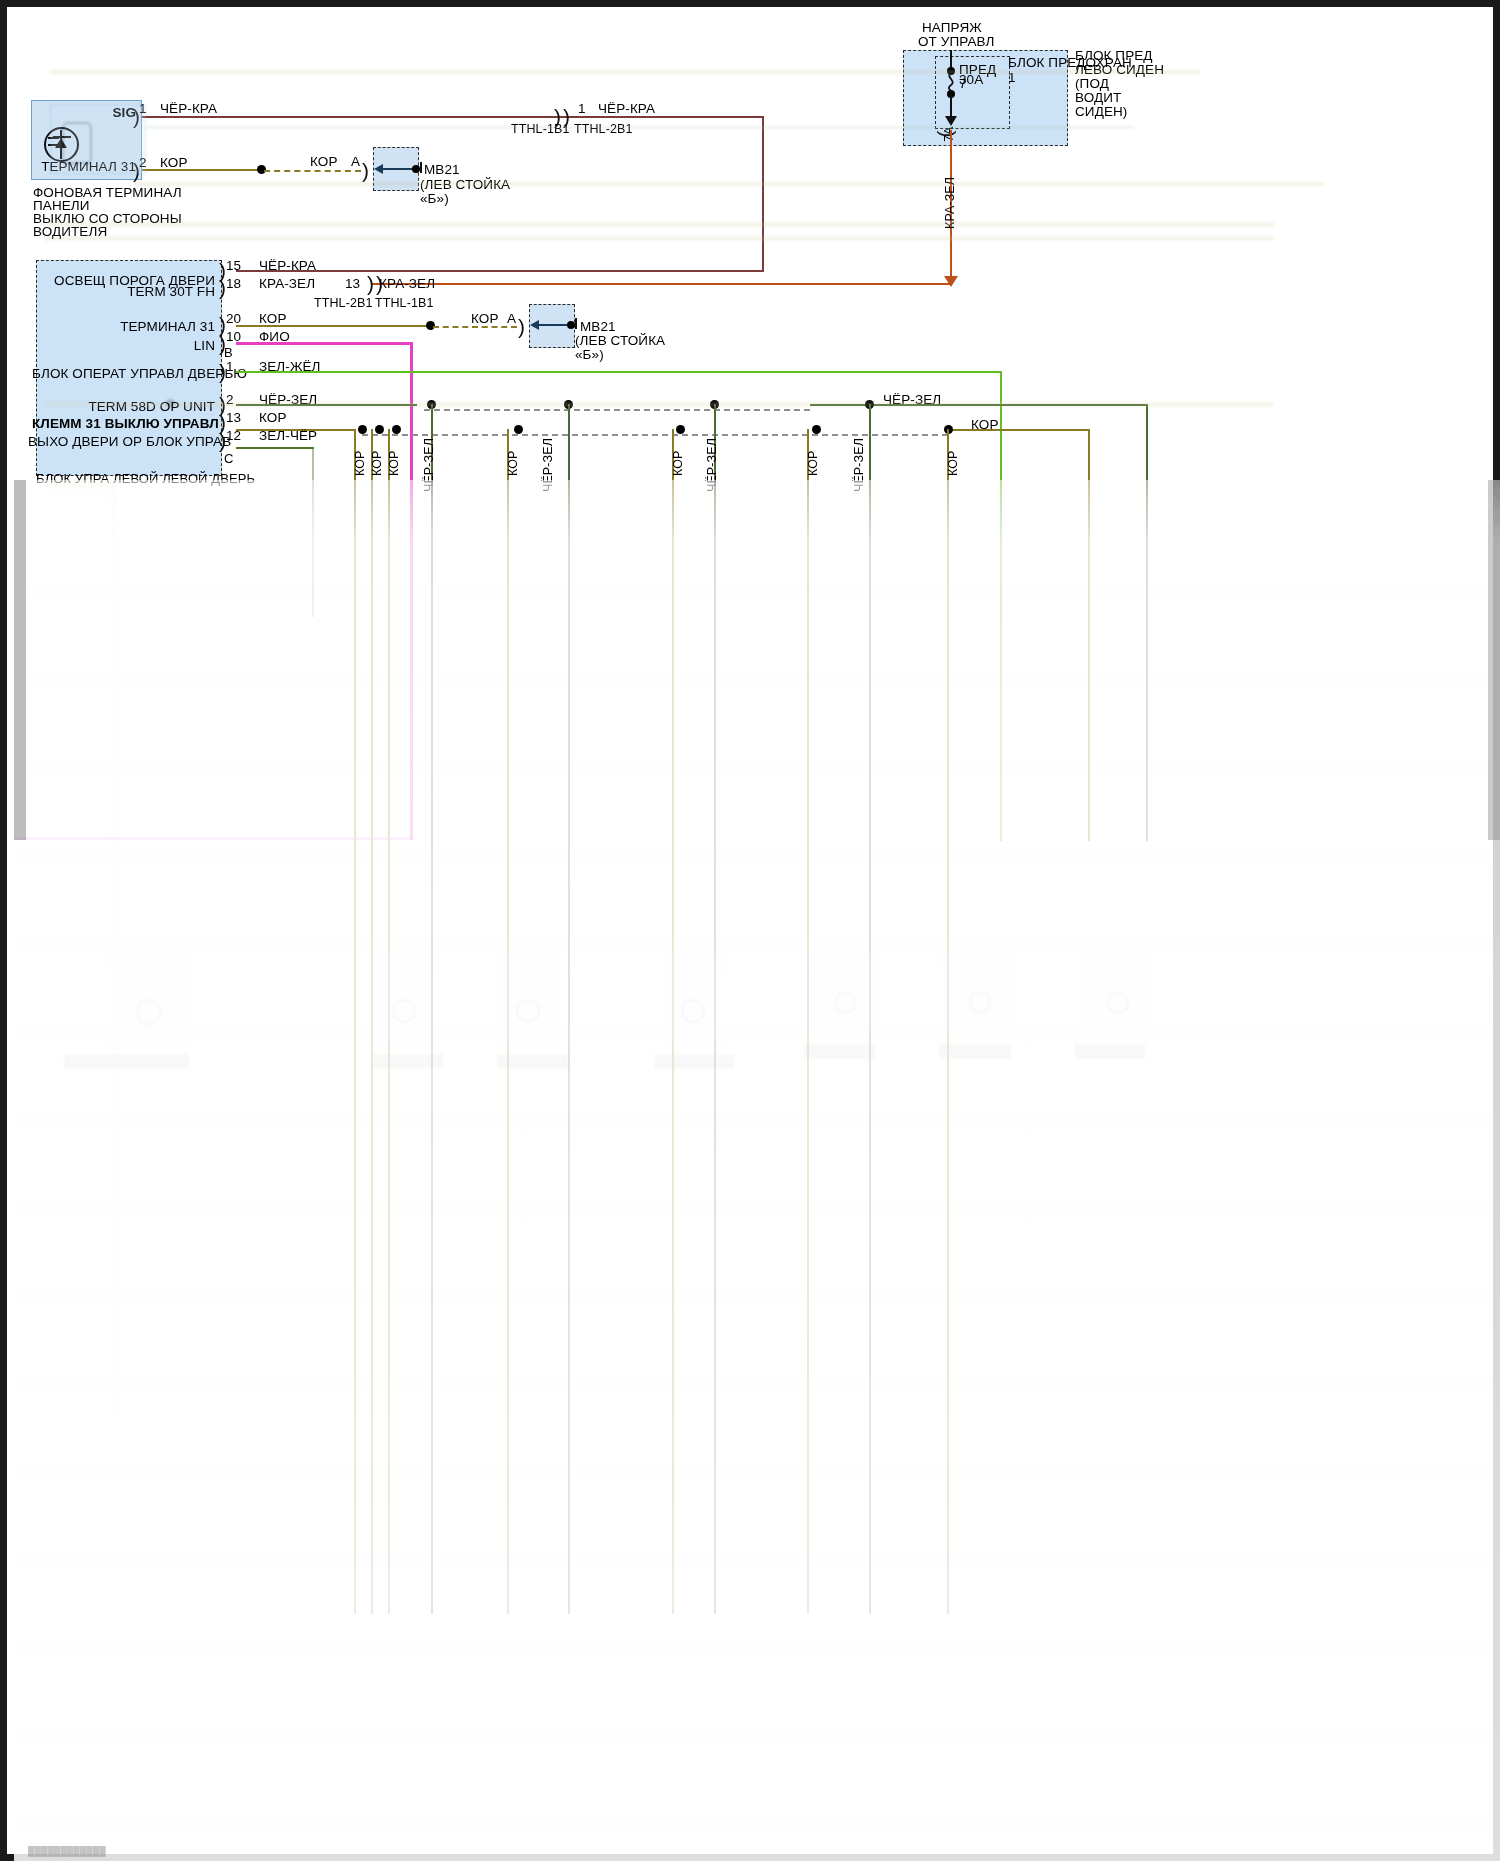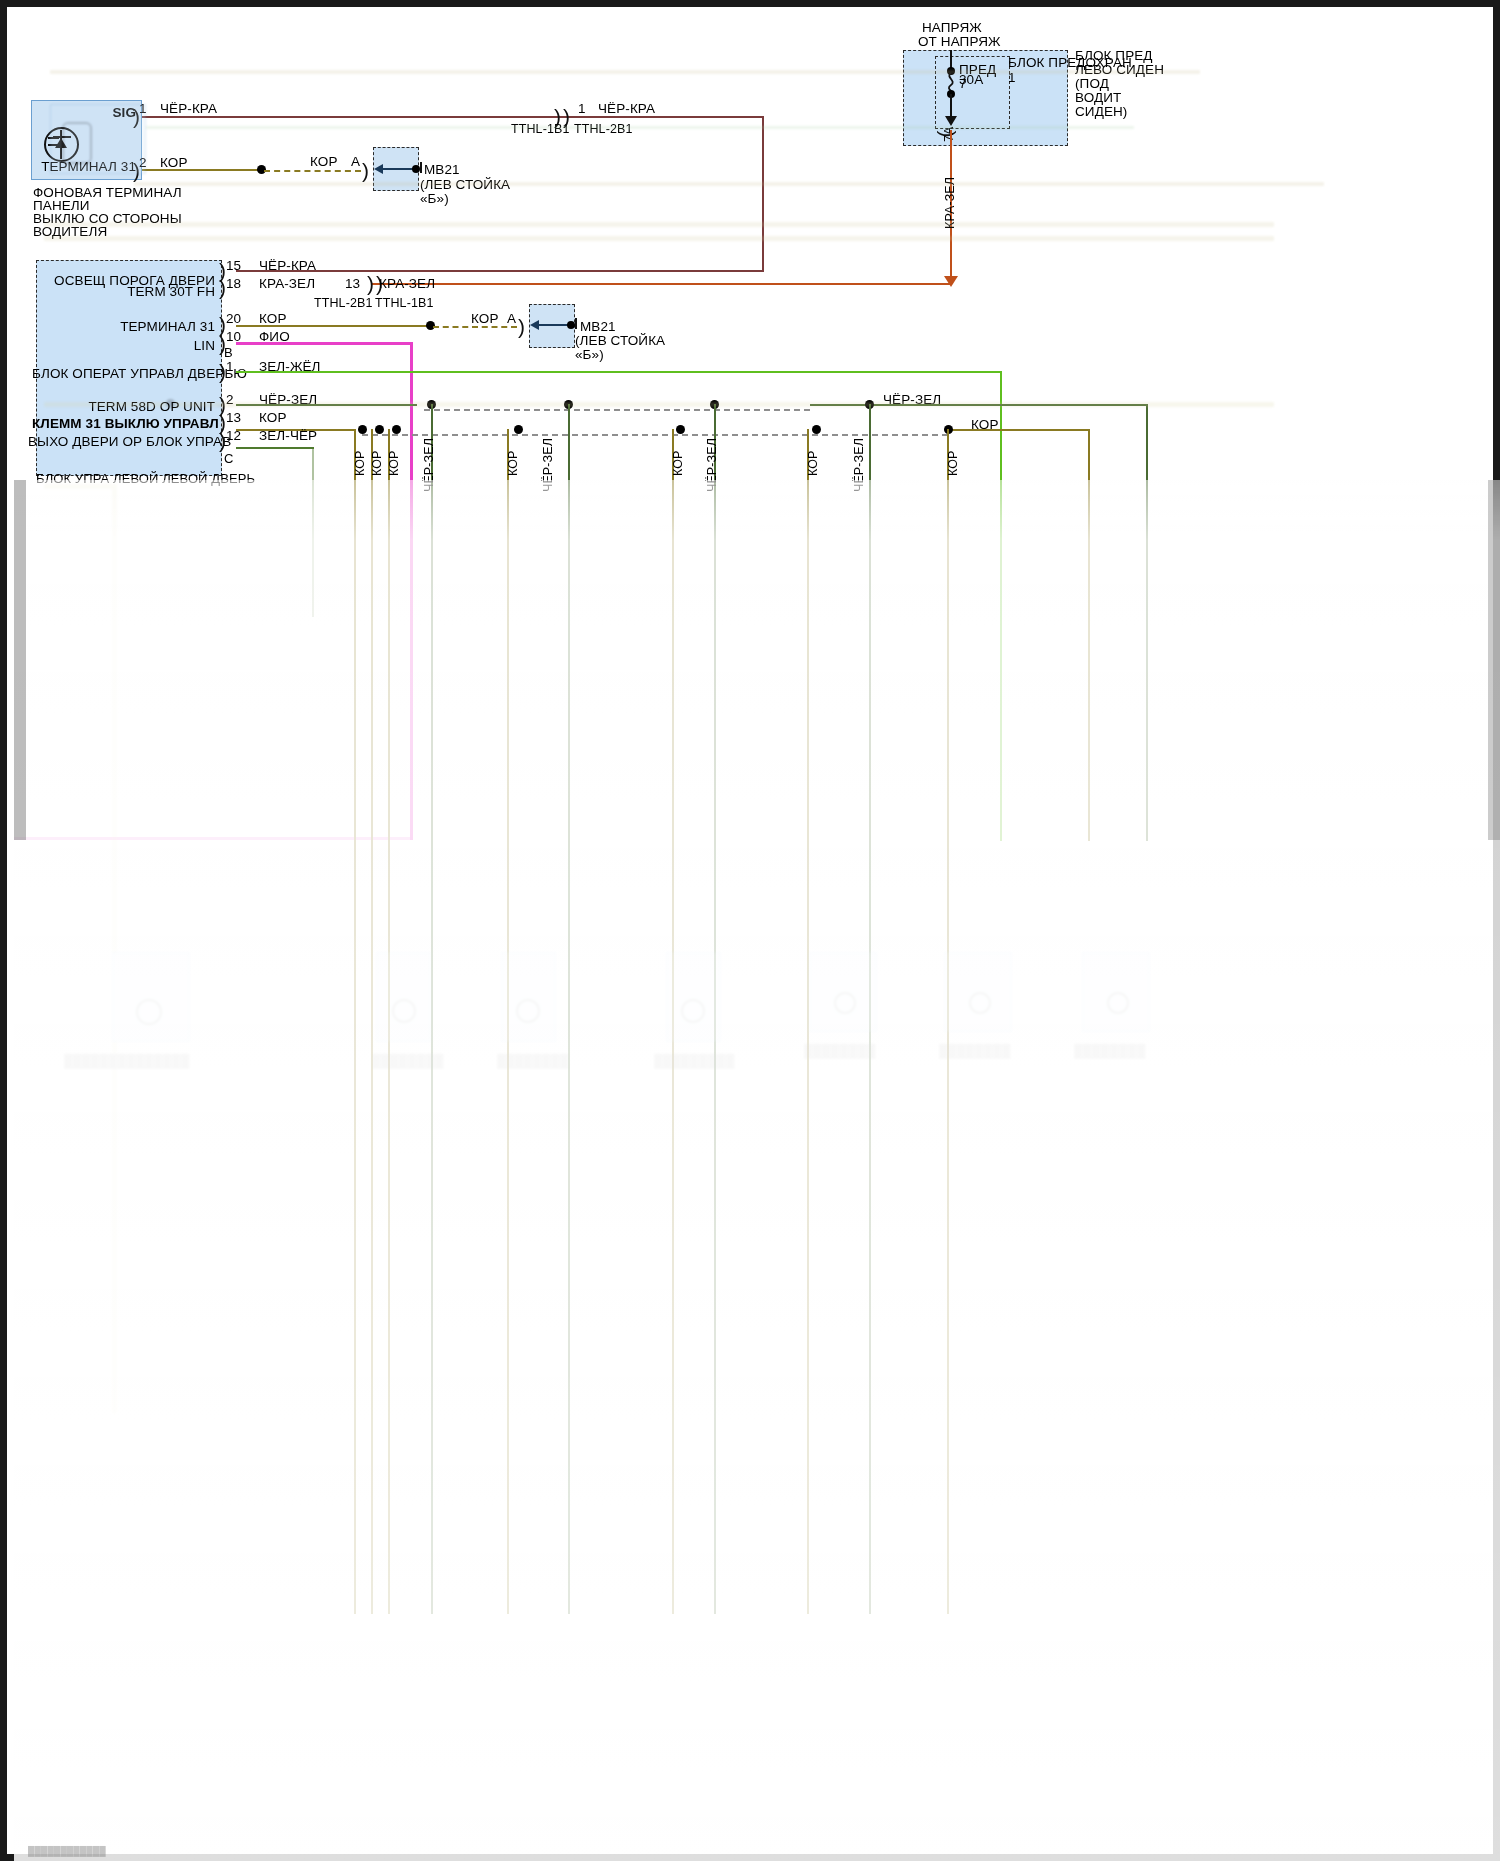--- a/index.html
+++ b/index.html
@@ -92,21 +92,21 @@
    <div class="boxdash" style="left:359px;top:133px;width:46px;height:44px;"></div>
    <div style="position:absolute;left:362px;top:154px;width:42px;height:2px;background:#1a3a5a;"></div>
    <div style="position:absolute;left:360px;top:150px;width:0;height:0;border-top:5px solid transparent;border-bottom:5px solid transparent;border-right:9px solid #1a3a5a;"></div>
    <div class="node sm" style="left:398px;top:151px;"></div>
    <div style="position:absolute;left:406px;top:148px;width:2px;height:11px;background:#111;"></div>
    <div class="txt" style="left:410px;top:148px;">MB21</div>
    <div class="txt" style="left:406px;top:163px;">(ЛЕВ СТОЙКА</div>
    <div class="txt" style="left:406px;top:177px;">«Б»)</div>
 
    <div class="txt" style="left:908px;top:6px;">НАПРЯЖ</div>
-   <div class="txt" style="left:904px;top:20px;">ОТ НАПРЯЖ</div>
+   <div class="txt" style="left:904px;top:20px;">ОТ УПРАВЛ</div>
 
    <div class="boxdash2" style="left:889px;top:36px;width:165px;height:96px;"></div>
    <div class="boxdash2" style="left:921px;top:42px;width:75px;height:73px;"></div>
 
    <div style="position:absolute;left:936px;top:36px;width:2px;height:20px;background:#111;"></div>
    <div class="node sm" style="left:933px;top:53px;"></div>
 
    <svg style="position:absolute;left:928px;top:58px;" width="18" height="22">
      <path d="M9,1 C3,5 15,9 9,13 C3,17 12,19 9,21" stroke="#111" stroke-width="1.8" fill="none"></path>
    </svg>

